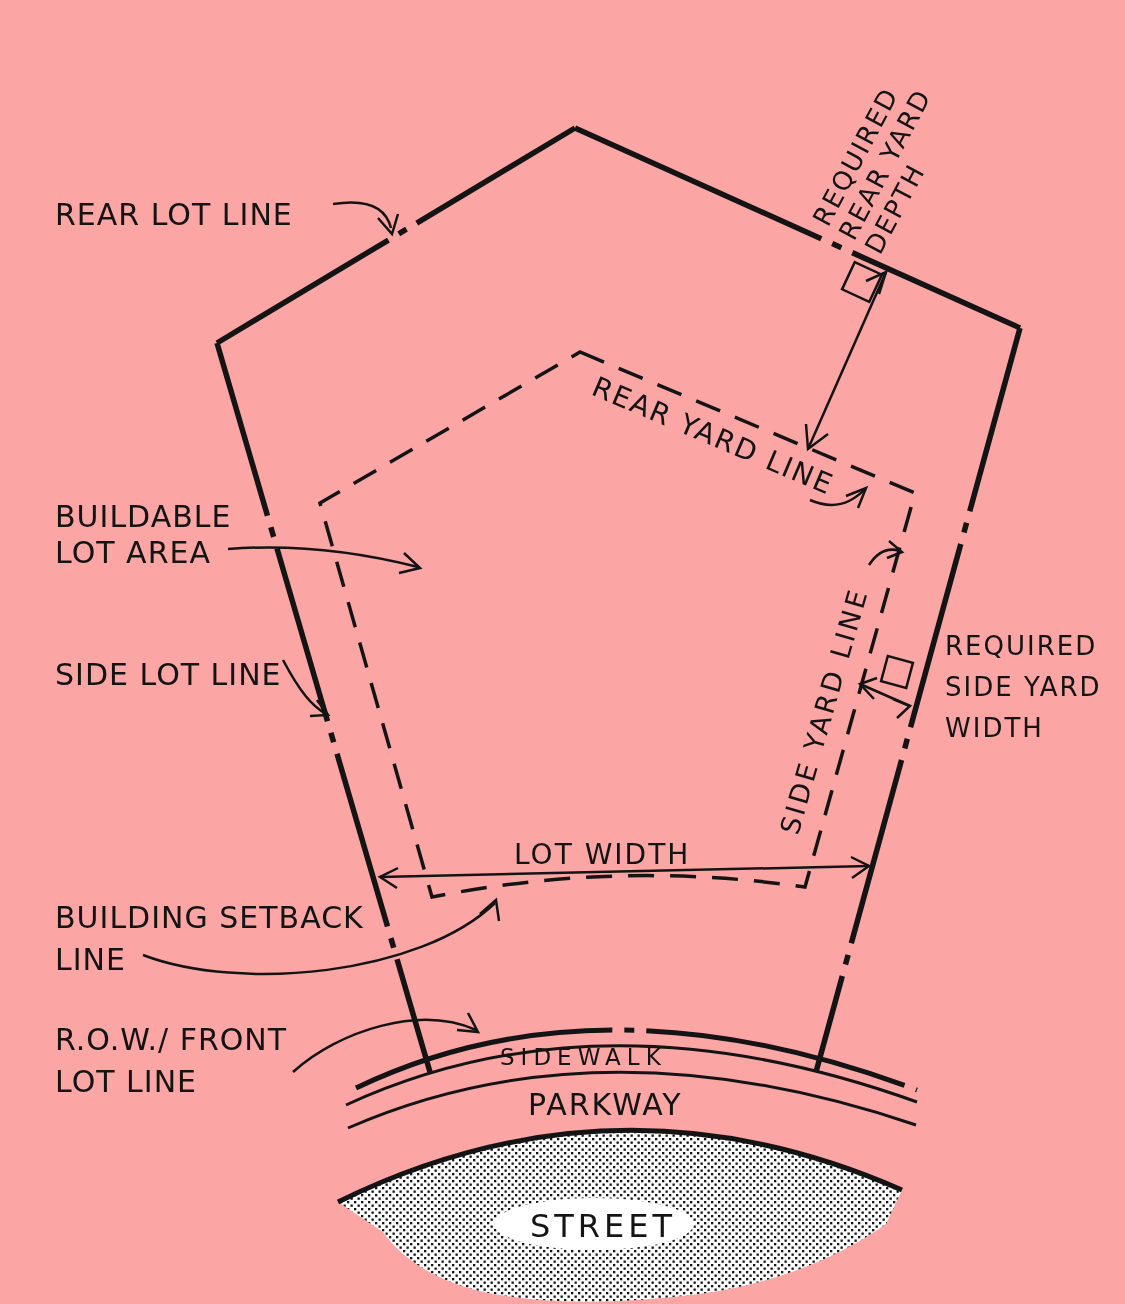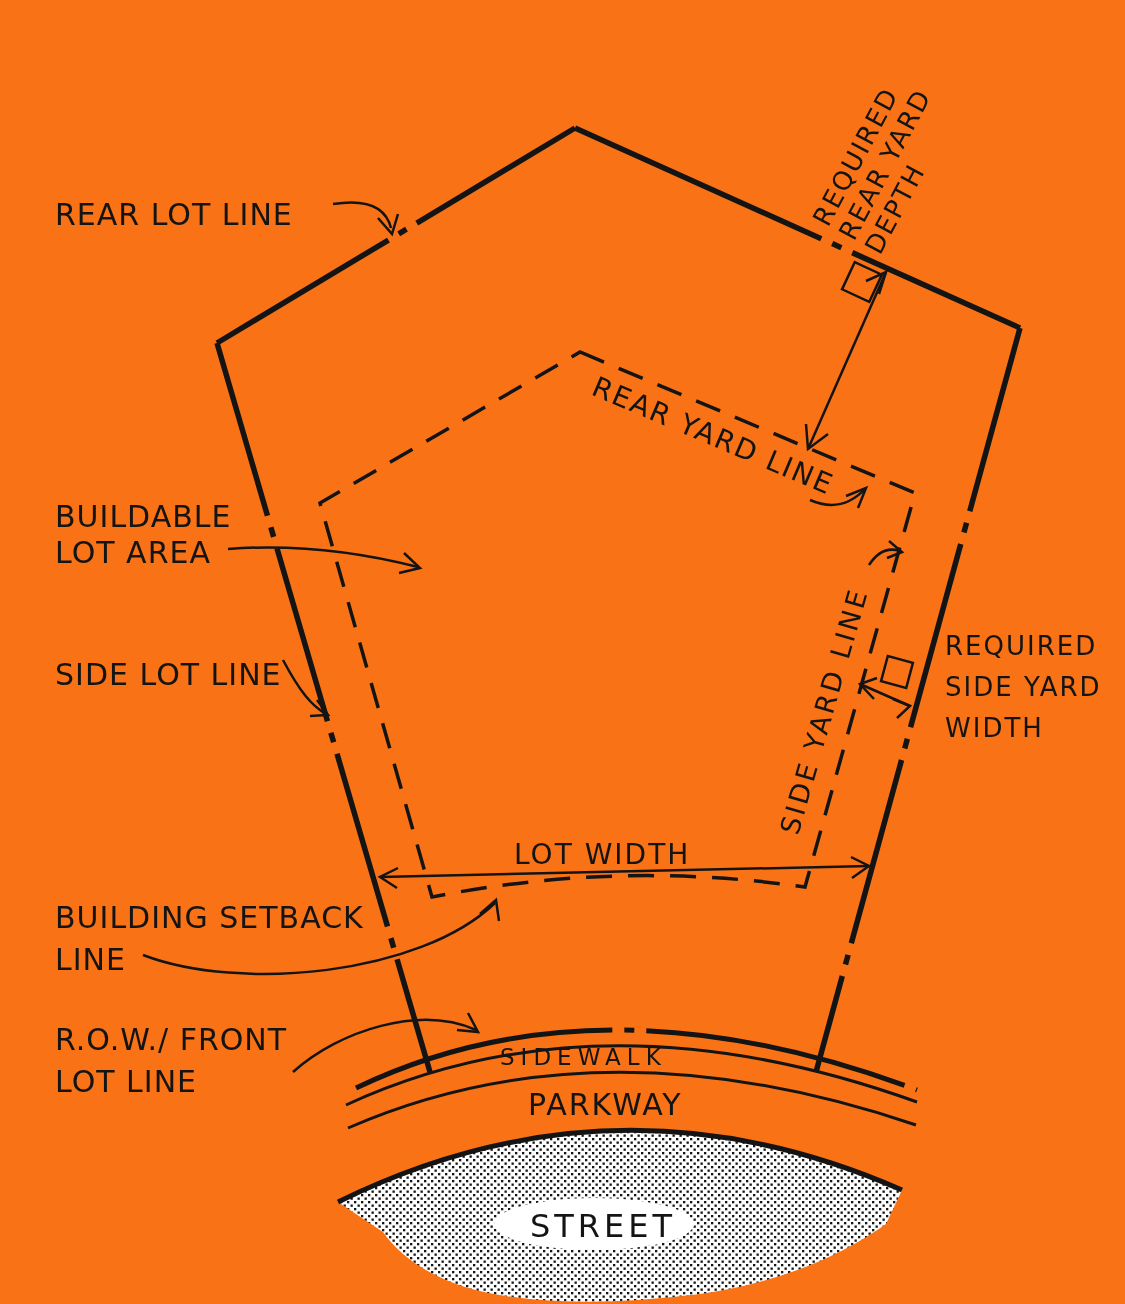--- a/index.html
+++ b/index.html
@@ -1,19 +1,19 @@
 <!DOCTYPE html>
 <html><head>
 <meta charset="utf-8">
 <style>
   html,body{margin:0;padding:0;background:#fff;}
   .canvas{
     position:relative;
     width:1125px;height:1304px;
-    background:#f97316;
+    background:#fca5a5;
     overflow:hidden;
     font-family:"DejaVu Sans", sans-serif;
   }
   svg{display:block;}
   text{
     fill:#141414;
     font-family:"DejaVu Sans", sans-serif;
     font-weight:500;
   }
   .lbl     {font-size:30px;letter-spacing:1px;}

